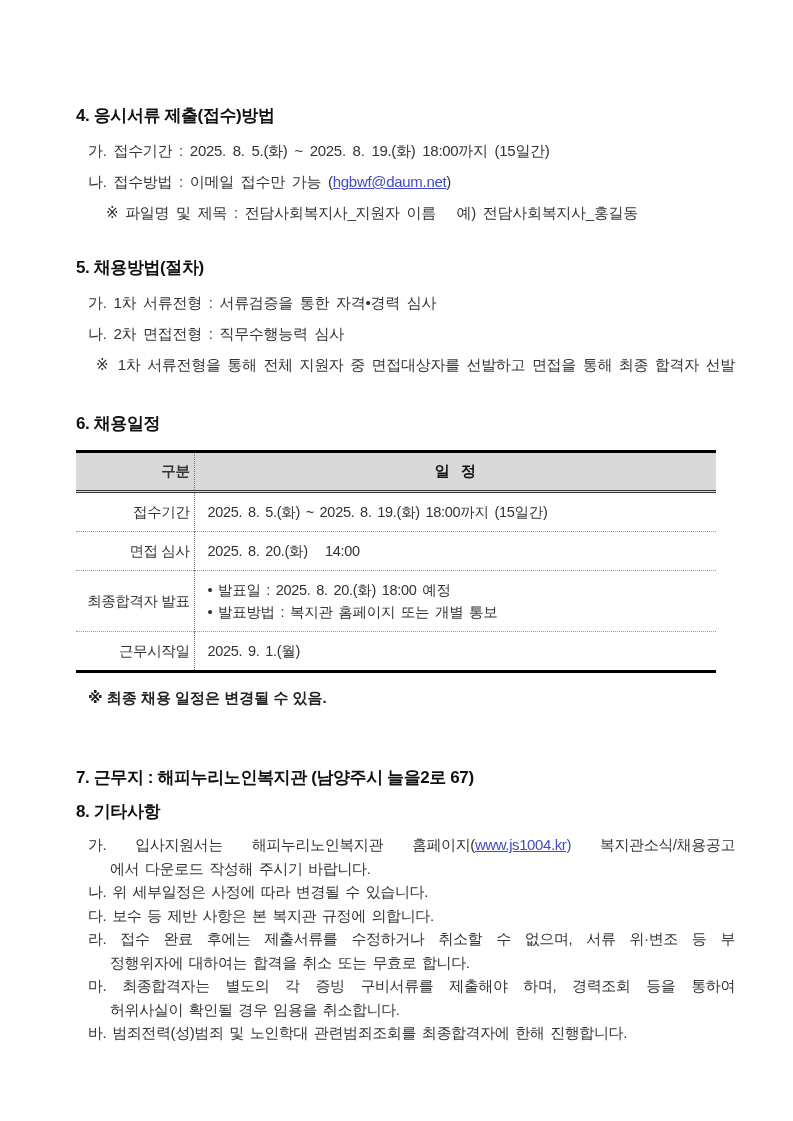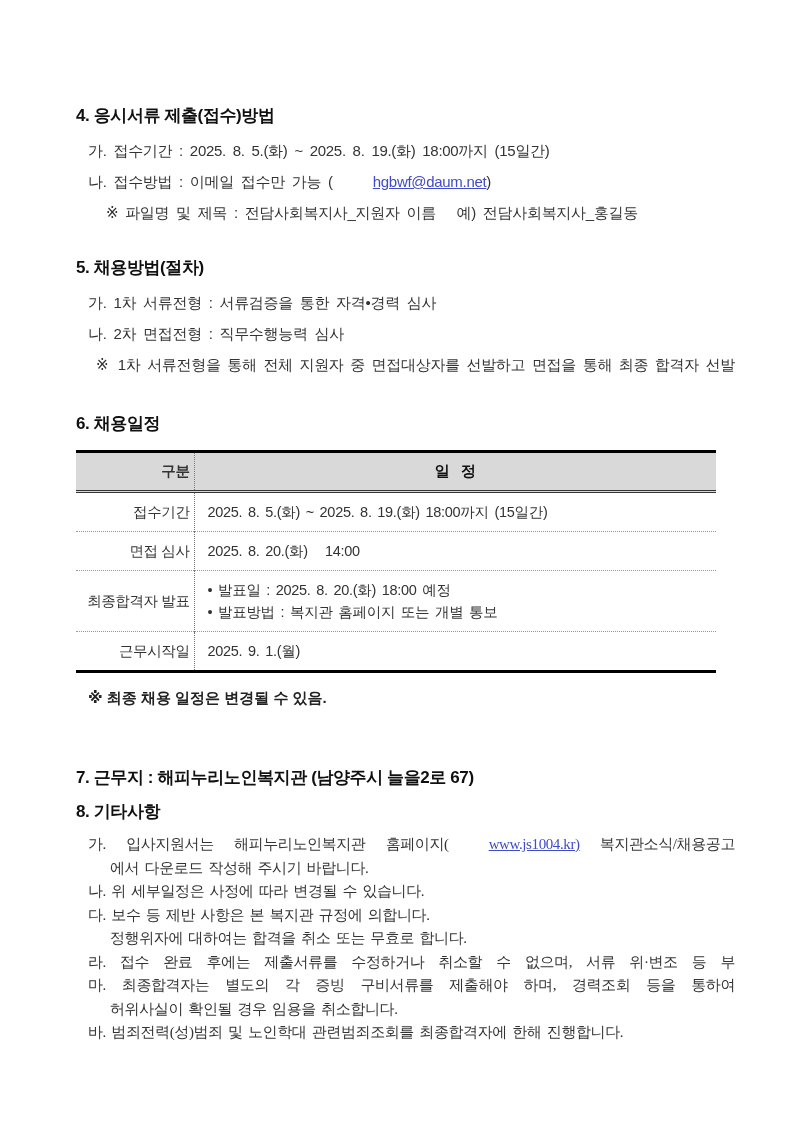--- a/index.html
+++ b/index.html
@@ -21,21 +21,21 @@
     word-spacing:3px; color:#333; margin-left:12px;
     white-space:pre-wrap;
   }
   .item.more-indent { margin-left:30px; }
   .note {
     font-size:15px; letter-spacing:-0.3px; word-spacing:3px; color:#333;
     white-space:pre-wrap;
   }
   .stretch { text-align:justify; text-align-last:justify; word-spacing:normal; }
 
-  .link { color:#414bc8; text-decoration:underline; cursor:pointer;margin-left:40px; }
+  .link { color:#414bc8; text-decoration:underline; cursor:pointer; }
 
   
   .sec4-items { margin-top:8px; }
   .sec5 { margin-top:28px; }
   .sec5-items { margin-top:8px; }
   .sec5-note { margin-left:20px; line-height:31px; }
   .sec6 { margin-top:32px; }
 
   
   table.schedule {
@@ -67,21 +67,21 @@
   .sec6-note {
     margin-top:16px; margin-left:12px;
     font-weight:700; color:#222; font-size:15px;
   }
 
   .sec7 { margin-top:58px; }
   .sec8 { margin-top:11px; }
   .sec8-items { margin-top:10px; }
   .item8 {
     font-size:15px; line-height:23.5px; letter-spacing:-0.4px;
-    word-spacing:2px; color:#333; margin-left:12px; white-space:pre-wrap;font-family:Liberation Serif, serif;
+    word-spacing:2px; color:#333; margin-left:12px; white-space:pre-wrap;
   }
   .item8.cont { margin-left:34px; }
 </style>
 </head>
 <body>
 
 <div class="content">
 
   <div class="sec4">
     <div class="sec-title">4. 응시서류 제출(접수)방법</div>
@@ -136,21 +136,21 @@
     <div class="sec-title">7. 근무지 : 해피누리노인복지관 (남양주시 늘을2로 67)</div>
   </div>
 
   <div class="sec8">
     <div class="sec-title">8. 기타사항</div>
     <div class="sec8-items">
       <div class="item8 stretch"><span>가. 입사지원서는 해피누리노인복지관 홈페이지(</span><a class="link">www.js1004.kr)</a><span> 복지관소식/채용공고</span></div>
       <div class="item8 cont">에서 다운로드 작성해 주시기 바랍니다.</div>
       <div class="item8">나. 위 세부일정은 사정에 따라 변경될 수 있습니다.</div>
       <div class="item8">다. 보수 등 제반 사항은 본 복지관 규정에 의합니다.</div>
+      <div class="item8 stretch">라. 접수 완료 후에는 제출서류를 수정하거나 취소할 수 없으며, 서류 위·변조 등 부</div>
       <div class="item8 cont">정행위자에 대하여는 합격을 취소 또는 무효로 합니다.</div>
-      <div class="item8 stretch">라. 접수 완료 후에는 제출서류를 수정하거나 취소할 수 없으며, 서류 위·변조 등 부</div>
       <div class="item8 stretch">마. 최종합격자는 별도의 각 증빙 구비서류를 제출해야 하며, 경력조회 등을 통하여</div>
       <div class="item8 cont">허위사실이 확인될 경우 임용을 취소합니다.</div>
       <div class="item8">바. 범죄전력(성)범죄 및 노인학대 관련범죄조회를 최종합격자에 한해 진행합니다.</div>
     </div>
   </div>
 
 </div>
 
 </body></html>

